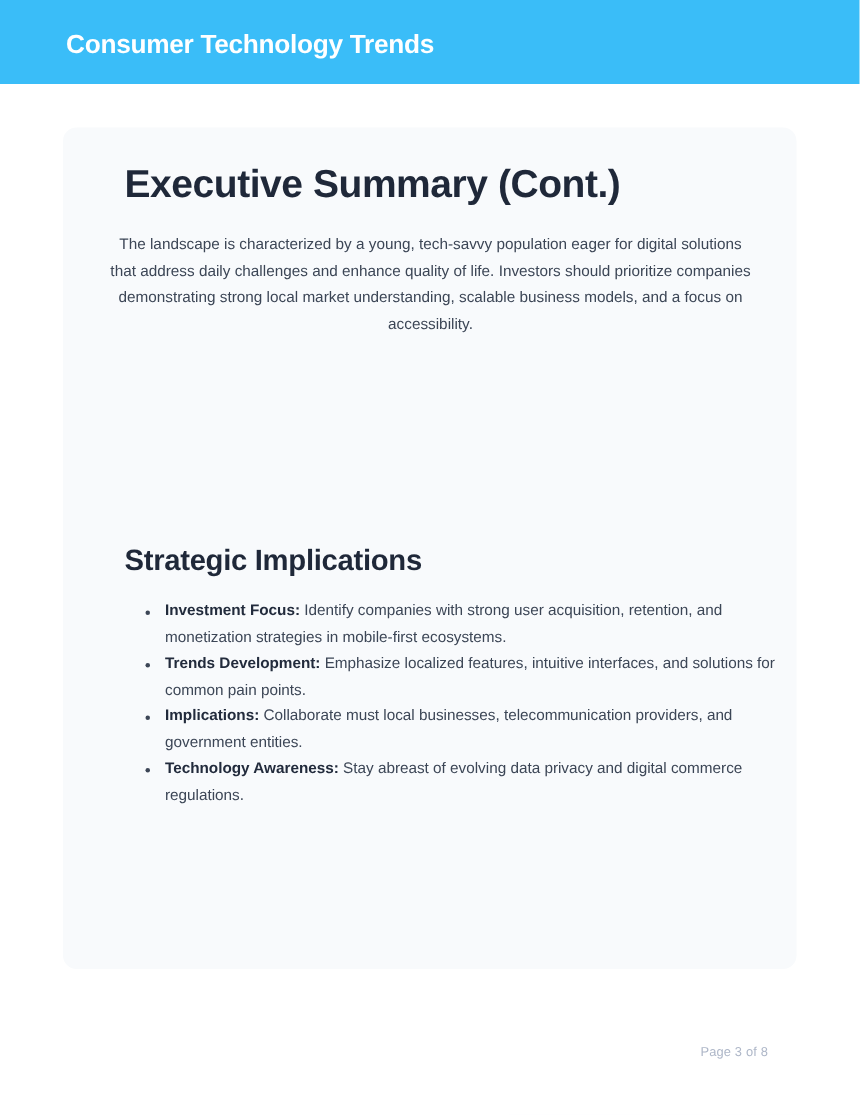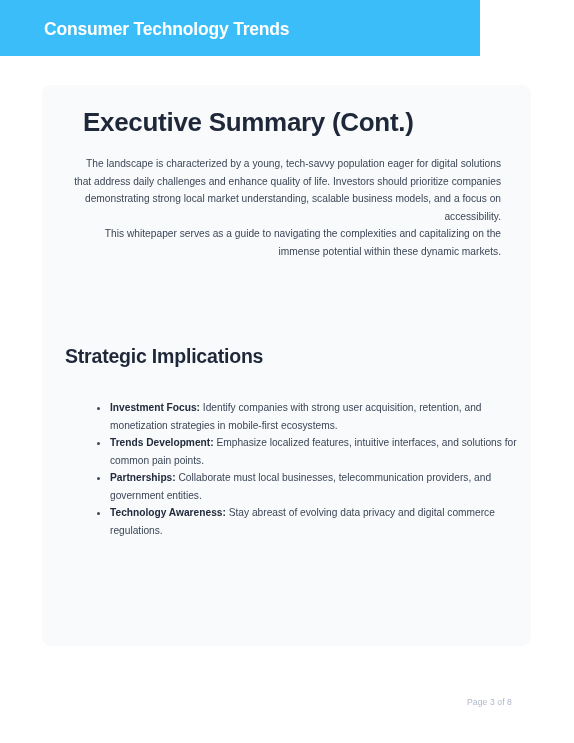--- a/index.html
+++ b/index.html
@@ -22,21 +22,21 @@
     height: 743px;
     background: #ffffff;
     box-sizing: border-box;
   }
 
   
   .banner {
     position: absolute;
     left: 0;
     top: 0;
-    width: 480px;
+    width: 573px;
     height: 56px;
     background: #3ABDF8;
   }
   .banner-title {
     position: absolute;
     left: 44px;
     top: 18px;
     font-size: 17.5px;
     font-weight: bold;
     color: #ffffff;
@@ -77,33 +77,33 @@
     top: 70px;
     width: 428px;
   }
 
   .para {
     font-size: 10.2px;
     line-height: 17.5px;
     color: #3C4656;
     margin: 0;
     letter-spacing: 0.01px;
-    text-align: right;
+    text-align: center;
   }
 
   .subsection-title {
     position: absolute;
     left: 23px;
     top: 258px;
     font-size: 19.5px;
     font-weight: bold;
     color: #1F2839;
     letter-spacing: -0.2px;
     line-height: 26px;
-    margin: 0;
+    margin: 18px;
     white-space: nowrap;
   }
 
   .bullets {
     position: absolute;
     left: 31px;
     top: 298px;
     width: 430px;
     margin: 16px;
     padding: 0 0 0 21px;
@@ -157,34 +157,33 @@
   <div class="banner">
     <div class="banner-title">Consumer Technology Trends</div>
   </div>
 
   <div class="card">
 
     <h1 class="section-title">Executive Summary (Cont.)</h1>
 
     <div class="body-block">
       <p class="para">The landscape is characterized by a young, tech-savvy population eager for digital solutions that address daily challenges and enhance quality of life. Investors should prioritize companies demonstrating strong local market understanding, scalable business models, and a focus on accessibility.</p>
-      <p class="para">This whitepaper serves as a guide to navigating the complexities and capitalizing on the immense potential within these dynamic markets.</p>
     </div>
 
     <h2 class="subsection-title">Strategic Implications</h2>
 
     <ul class="bullets">
       <li>
         <span class="lead">Investment Focus:</span><span> Identify companies with strong user acquisition, retention, and monetization strategies in mobile-first ecosystems.</span>
       </li>
       <li>
         <span class="lead">Trends Development:</span><span> Emphasize localized features, intuitive interfaces, and solutions for common pain points.</span>
       </li>
       <li>
-        <span class="lead">Partnerships:</span><span> Collaborate must local businesses, telecommunication providers, and government entities.</span>
+        <span class="lead">Implications:</span><span> Collaborate must local businesses, telecommunication providers, and government entities.</span>
       </li>
       <li>
         <span class="lead">Technology Awareness:</span><span> Stay abreast of evolving data privacy and digital commerce regulations.</span>
       </li>
     </ul>
 
   </div>
 
   <div class="footer">
     <span class="footer-text">Page 3 of 8</span>

